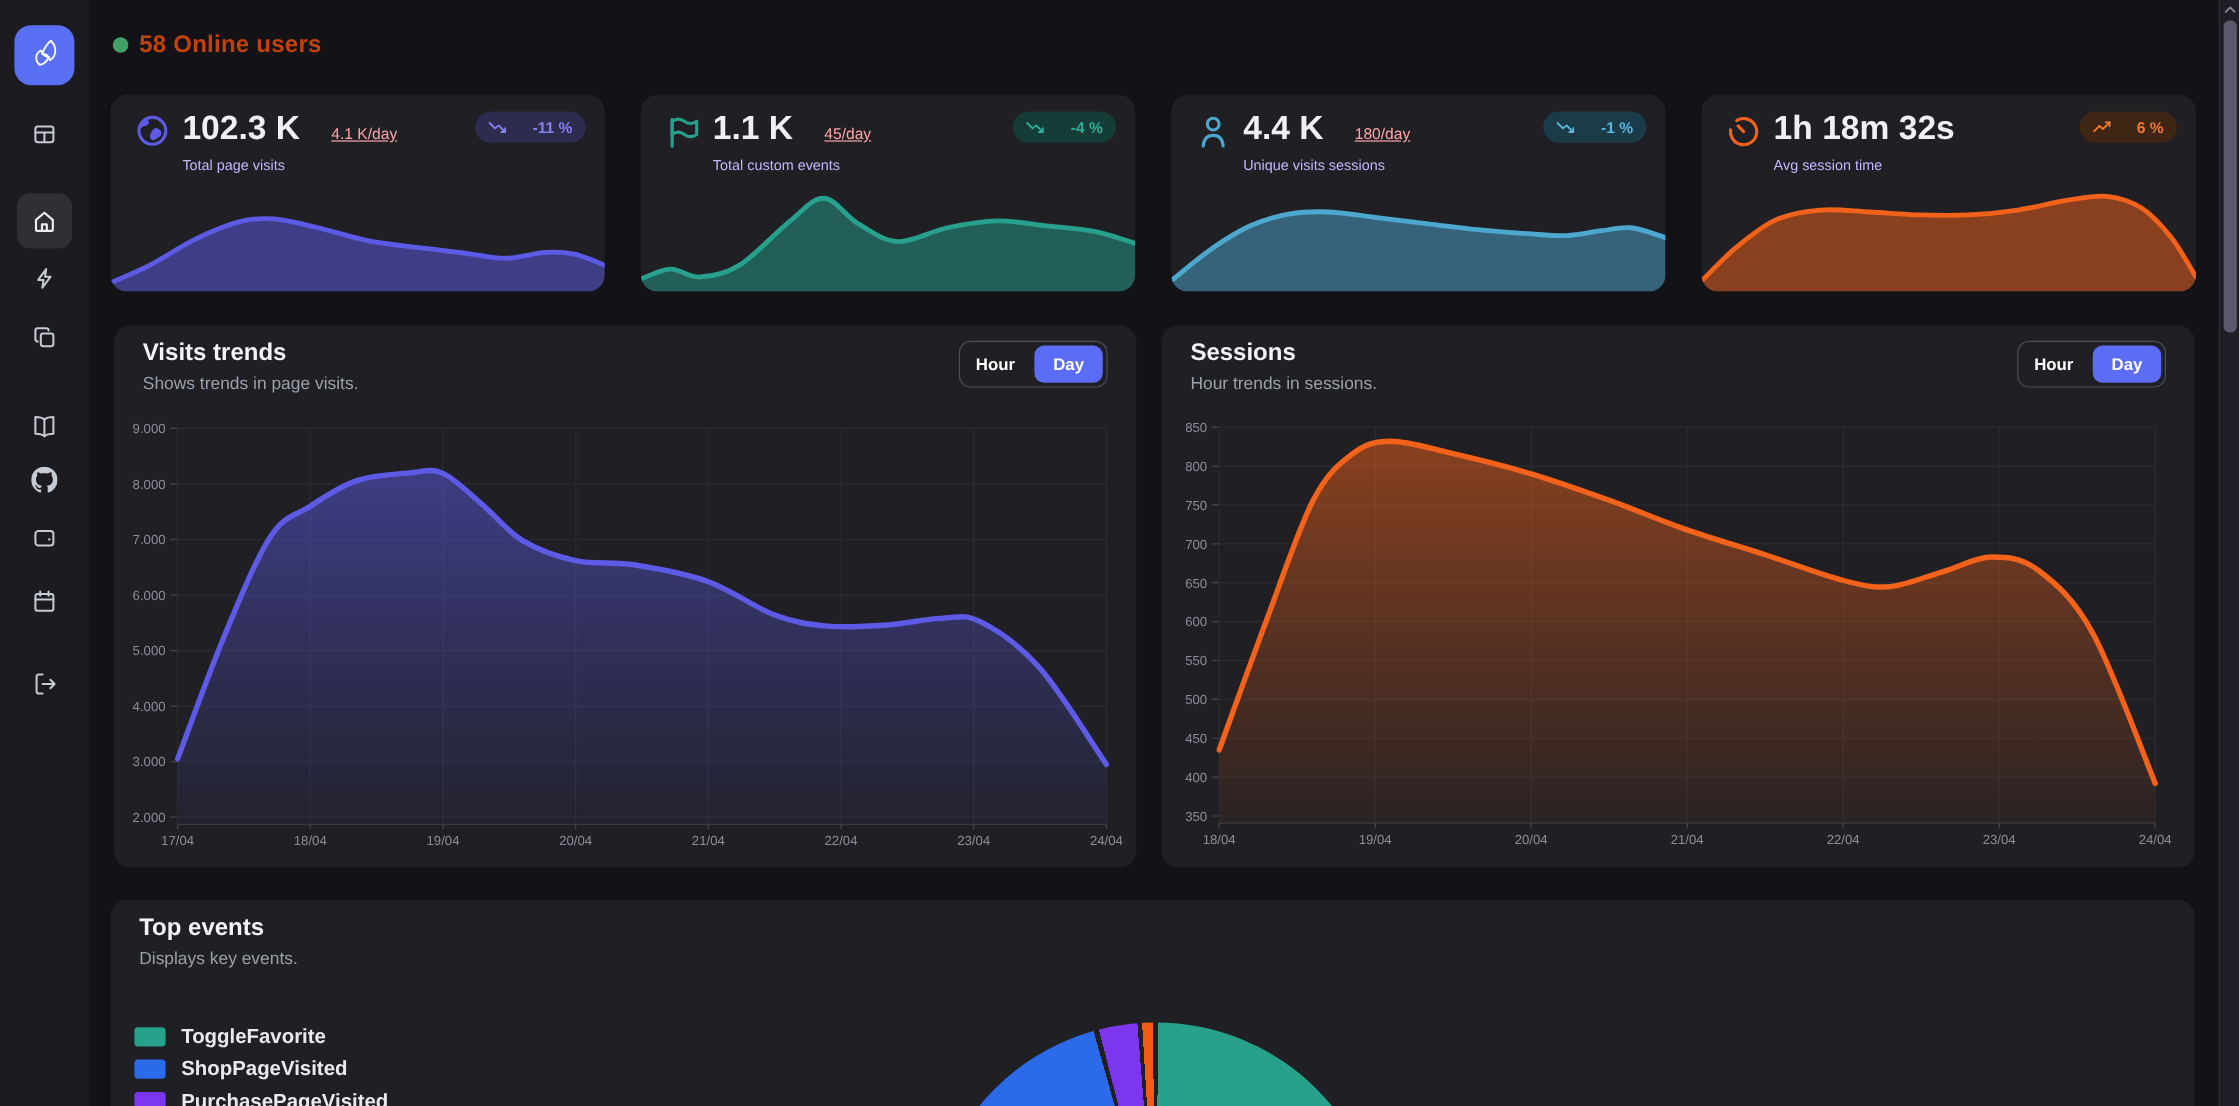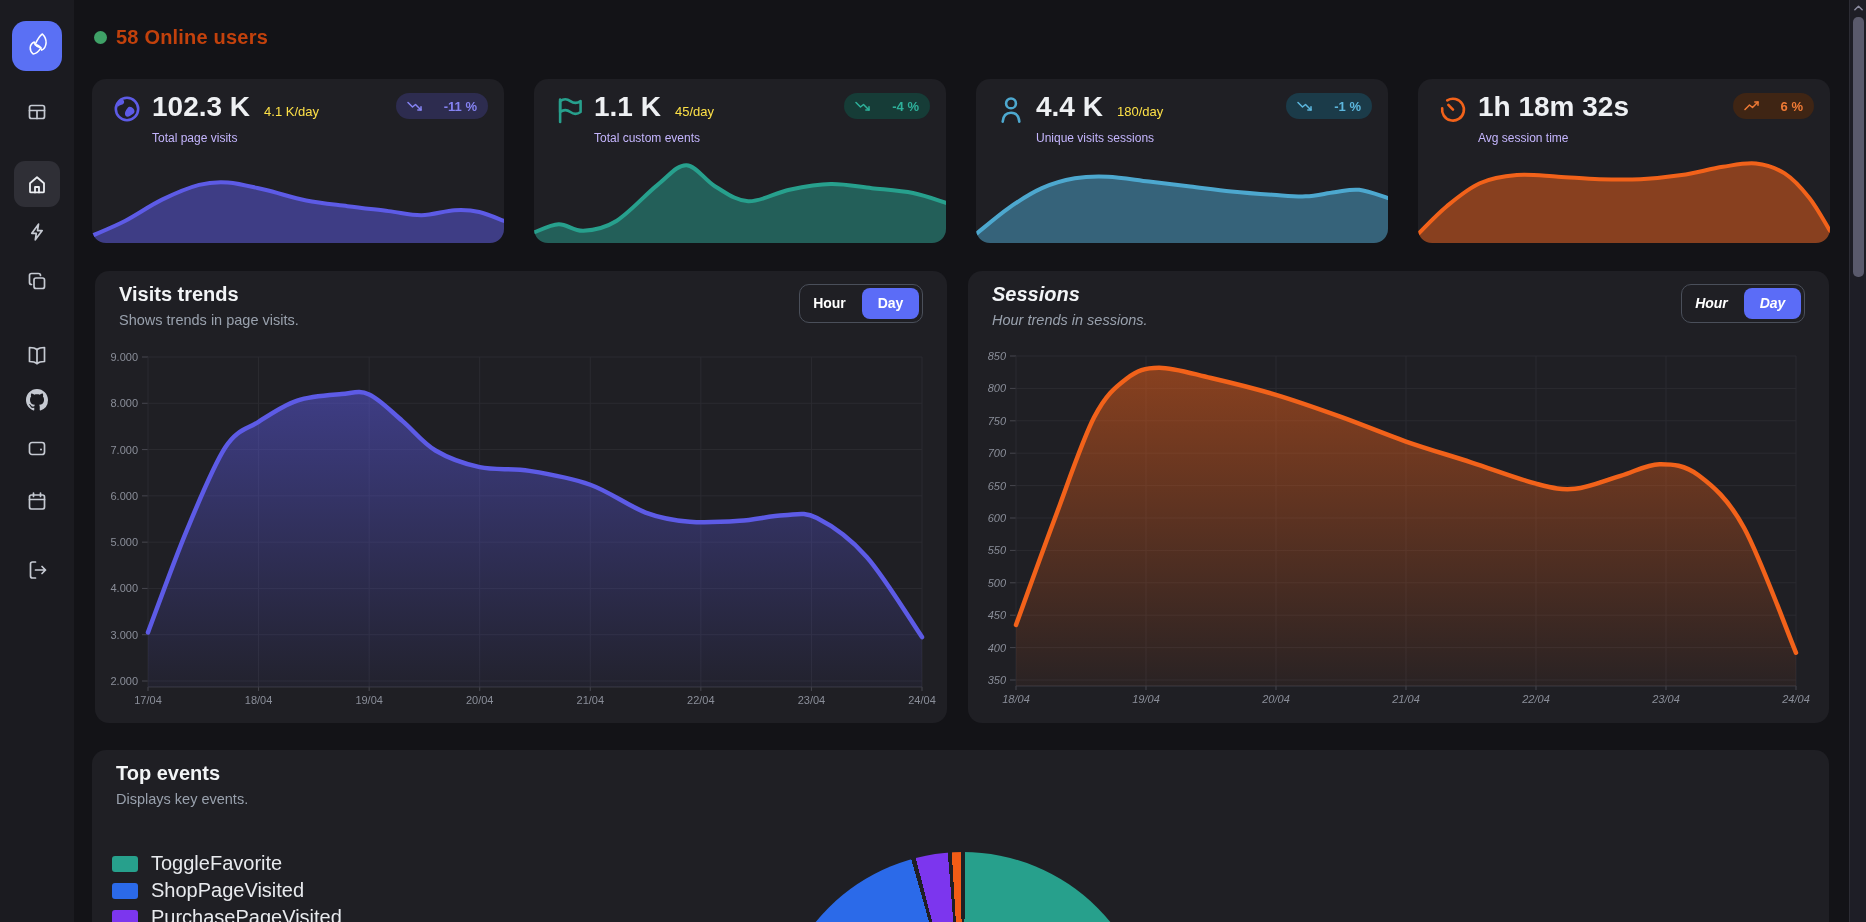--- a/index.html
+++ b/index.html
@@ -17,47 +17,47 @@
   #nav-active-box{position:absolute;left:14px;top:161px;width:46px;height:46px;background:#2f2f36;border-radius:11px;cursor:pointer;}
   #nav-active-box .snav{left:12px;top:12px;}
   
   #online-dot{position:absolute;left:94px;top:31px;width:13px;height:13px;border-radius:50%;background:#3fa167;}
   #online-text{position:absolute;left:116px;top:26px;font-size:20px;font-weight:800;color:#c2410c;letter-spacing:.2px;}
   
   #cards{position:absolute;left:92px;top:79px;width:1738px;height:164px;display:flex;justify-content:space-between;}
   .stat-card{position:relative;width:412px;height:164px;background:#1f1f24;border-radius:14px;overflow:hidden;}
   .card-icon{position:absolute;left:20px;top:15px;width:30px;height:30px;color:var(--accent,#5d5be6);}
   .card-icon svg{width:30px;height:30px;display:block;}
-  .card-value-row{position:absolute;left:60px;top:12px;display:flex;align-items:baseline;gap:14px;white-space:nowrap;}
+  .card-value-row{position:absolute;left:60px;top:12px;display:flex;align-items:baseline;gap:26px;white-space:nowrap;}
   .card-value{font-size:28px;font-weight:700;color:#eef0f3;}
-  .card-rate{font-size:13px;color:#fde047;}
+  .card-rate{font-size:13px;color:#fca5a5;text-decoration:underline;}
   .card-label{position:absolute;left:60px;top:52px;font-size:12px;color:#c4b5fd;}
   .badge{position:absolute;right:16px;top:14px;height:26px;border-radius:13px;display:flex;align-items:center;
          gap:21px;padding:0 11px;font-size:13px;font-weight:700;}
   .badge svg{width:16px;height:12px;display:block;}
   .spark{position:absolute;left:0;bottom:0;}
   
   .panel{position:absolute;background:#1f1f24;border-radius:14px;}
   #visits-panel{left:95px;top:271px;width:852px;height:452px;}
-  #sessions-panel{left:968px;top:271px;width:861px;height:452px;font-style:italic;}
+  #sessions-panel{left:968px;top:271px;width:861px;height:452px;}
   #top-events-panel{left:92px;top:750px;width:1737px;height:235px;overflow:hidden;}
   .panel-title{position:absolute;left:24px;top:12px;font-size:20px;font-weight:800;color:#f2f4f6;}
   .panel-sub{position:absolute;left:24px;top:41px;font-size:14.5px;color:#99a1ad;}
   .toggle{position:absolute;right:24px;top:13px;width:124px;height:39px;border:1px solid #4a4f5a;border-radius:10px;
           display:flex;align-items:center;background:transparent;box-sizing:border-box;}
   .topt{flex:1;text-align:center;font-size:14px;font-weight:700;color:#fff;cursor:pointer;border-radius:8px;
         line-height:31px;margin:3px;}
   .topt.sel{background:#5b6cf7;flex:0 0 57px;}
   .chart{position:absolute;left:0;top:74px;}
   .tick{fill:#8a8e99;font-size:11px;font-family:"Liberation Sans",sans-serif;}
   
   .legend{position:absolute;left:20px;top:100px;}
   .legend-item{display:flex;align-items:center;gap:13px;height:27px;cursor:pointer;}
   .swatch{width:26px;height:16px;border-radius:3px;}
-  .legend-label{font-size:20px;color:#e8eaee;}
+  .legend-label{font-size:17px;color:#e8eaee;font-weight:bold;}
   #pie{position:absolute;left:681px;top:102px;width:380px;height:380px;border-radius:50%;cursor:pointer;}
   
   #scrollbar{position:absolute;left:1849px;top:0;width:17px;height:922px;background:#1e1e26;border-left:1px solid #2c2c34;box-sizing:border-box;}
   #scroll-thumb{position:absolute;left:3px;top:17px;width:11px;height:260px;border-radius:5px;background:#5a5a6c;cursor:pointer;}
   #scroll-up{position:absolute;left:3px;top:3px;width:11px;height:10px;cursor:pointer;}
 </style>
 </head>
 <body>
 
 <div id="sidebar">

